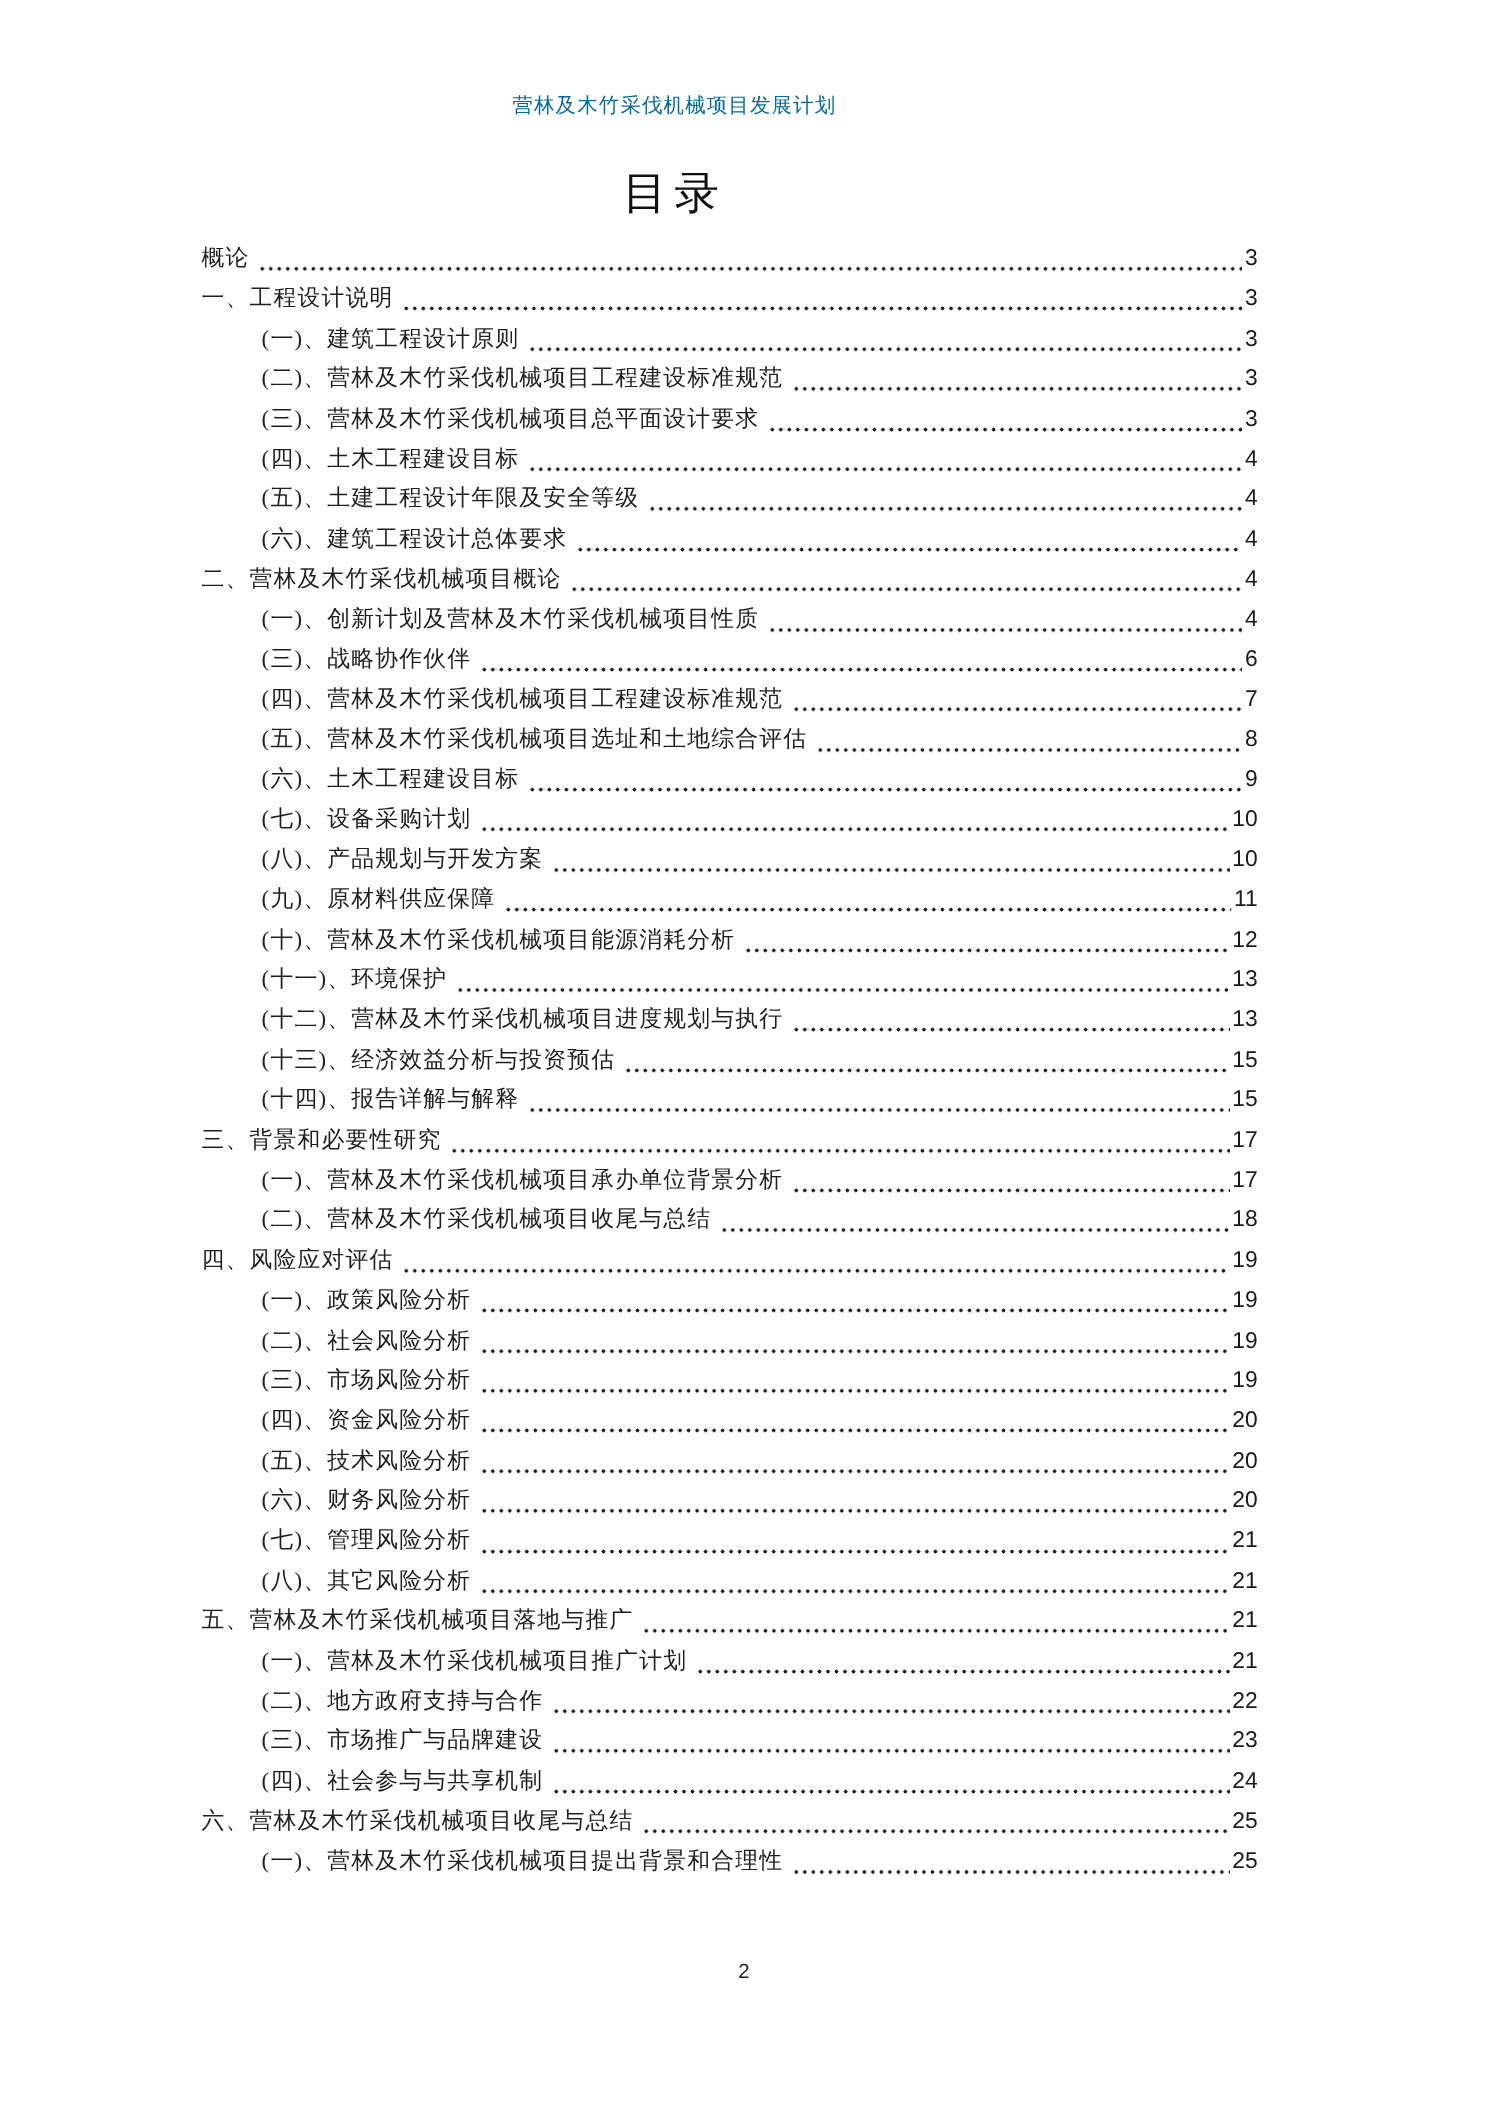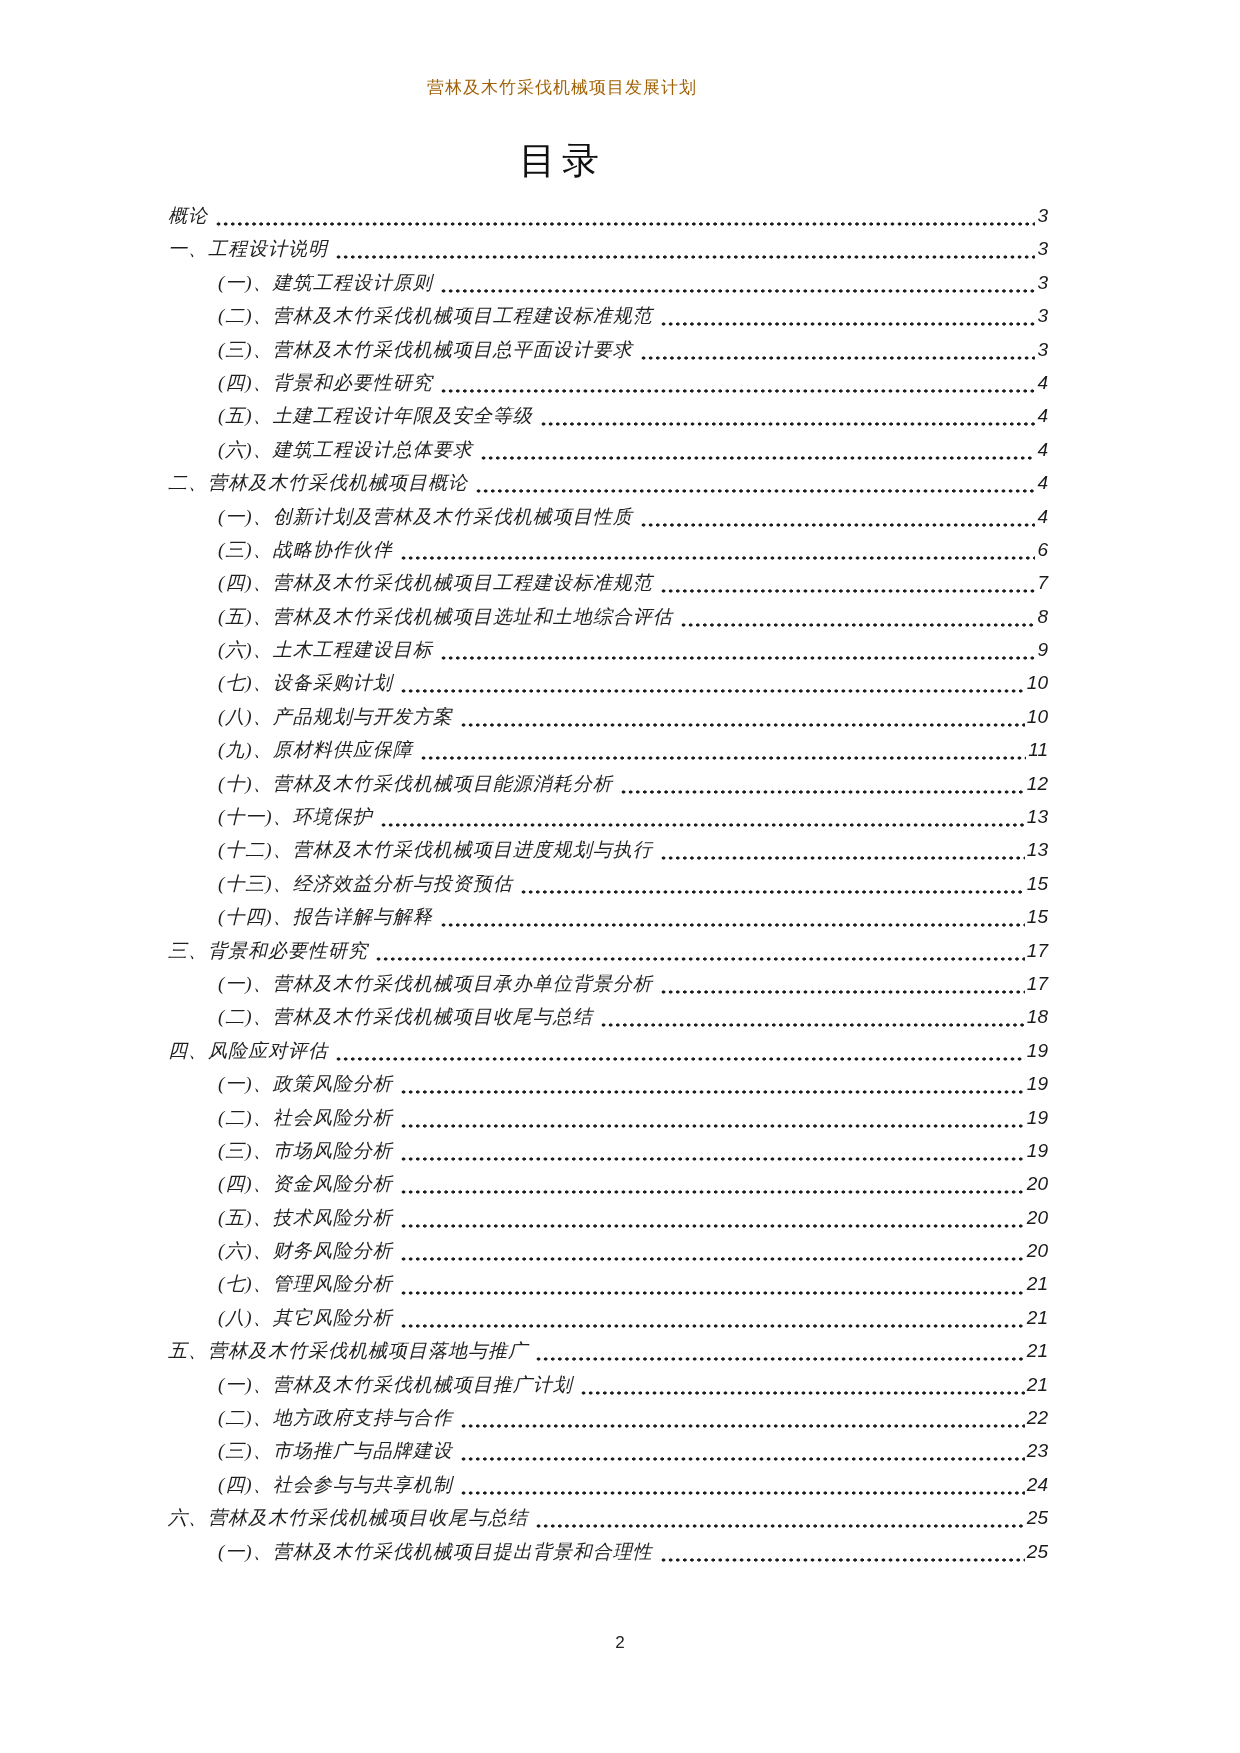--- a/index.html
+++ b/index.html
@@ -13,39 +13,38 @@
     overflow: hidden;
   }
   .doc-header {
     position: absolute;
     top: 76px;
     left: 168px;
     width: 788px;
     text-align: center;
     font-size: 17px;
     letter-spacing: 1px;
-    color: #a16207;
+    color: #0369a1;
   }
   .doc-title {
     position: absolute;
     top: 136px;
     left: 168px;
     width: 788px;
     text-align: center;
     font-size: 37px;
     font-weight: normal;
     letter-spacing: 6px;
     color: #111111;
   }
   .toc {
     position: absolute;
     top: 199px;
     left: 168px;
     width: 880px;
-    font-style: italic;
   }
   .toc-row {
     display: flex;
     align-items: flex-end;
     height: 33.4px;
     cursor: pointer;
   }
   .toc-row .label {
     white-space: nowrap;
     font-size: 19px;
@@ -107,21 +106,21 @@
     <span class="label">(二)、营林及木竹采伐机械项目工程建设标准规范</span>
     <span class="leader"></span>
     <span class="pnum">3</span>
   </div>
       <div class="toc-row lvl1">
     <span class="label">(三)、营林及木竹采伐机械项目总平面设计要求</span>
     <span class="leader"></span>
     <span class="pnum">3</span>
   </div>
       <div class="toc-row lvl1">
-    <span class="label">(四)、背景和必要性研究</span>
+    <span class="label">(四)、土木工程建设目标</span>
     <span class="leader"></span>
     <span class="pnum">4</span>
   </div>
       <div class="toc-row lvl1">
     <span class="label">(五)、土建工程设计年限及安全等级</span>
     <span class="leader"></span>
     <span class="pnum">4</span>
   </div>
       <div class="toc-row lvl1">
     <span class="label">(六)、建筑工程设计总体要求</span>

